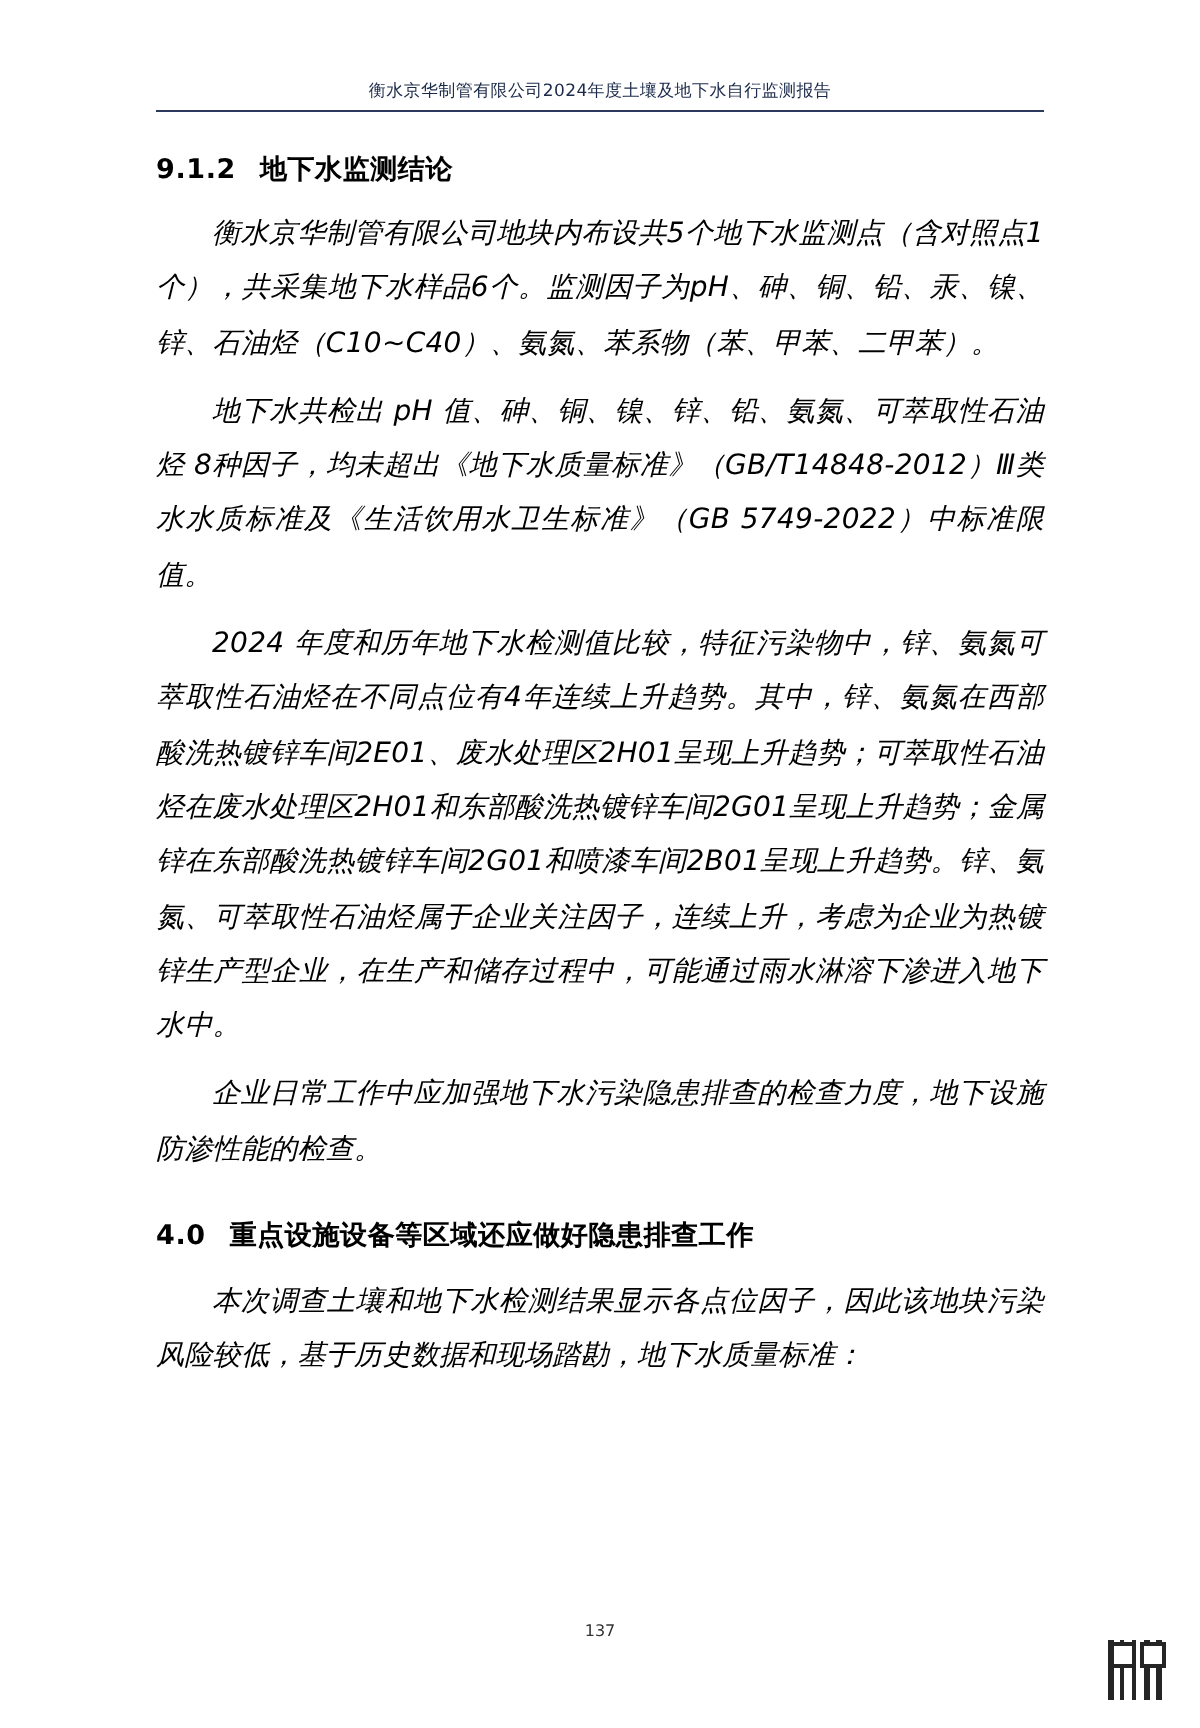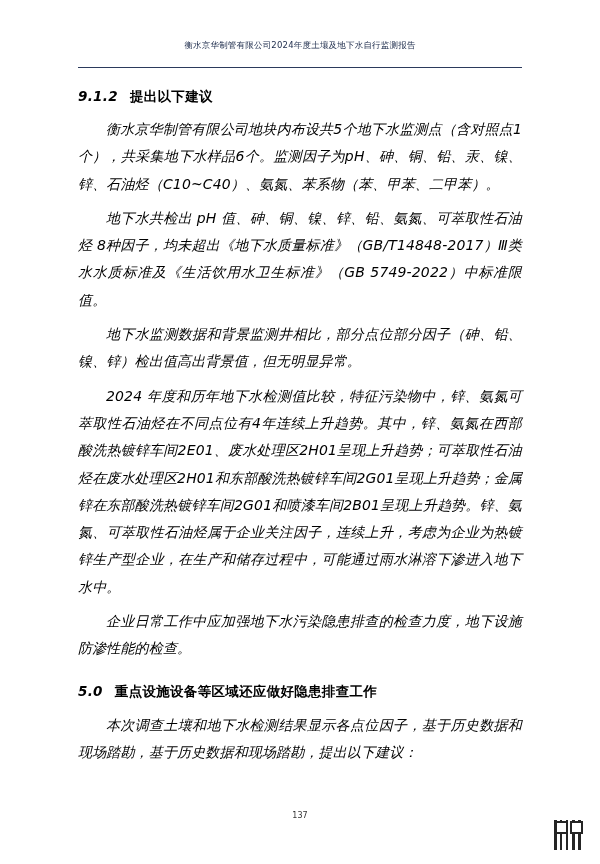--- a/index.html
+++ b/index.html
@@ -23,21 +23,21 @@
     left: 78px;
     top: 40px;
     width: 444px;
   }
   .header {
     position: relative;
     text-align: center;
     font-size: 8.5px;
     color: #1b2a4a;
     letter-spacing: 0.2px;
-    padding-bottom: 16px;
+    padding-bottom: 4px;
     white-space: nowrap;
   }
   .header-rule {
     position: absolute;
     left: 0;
     right: 0;
     bottom: 0;
     height: 1px;
     background: #2b3a5c;
   }
@@ -46,21 +46,20 @@
   }
   h2.section {
     font-size: 13.5px;
     font-weight: bold;
     color: #000;
     margin: 0 0 10px 0;
     letter-spacing: 0.3px;
   }
   h2.section .num {
     margin-right: 12px;
-    font-style: italic;
   }
   h2.section.second {
     margin-top: 20px;
     margin-bottom: 11px;
   }
   p.para {
     font-size: 14px;
     line-height: 1.95;
     color: #000;
     margin: 0 0 7px 0;
@@ -110,34 +109,33 @@
   <div class="page-inner">
 
     <div class="header">
       <span>衡水京华制管有限公司2024年度土壤及地下水自行监测报告</span>
       <div class="header-rule"></div>
     </div>
 
     <div class="content">
 
       <h2 class="section">
-        <span class="num">9.1.2</span><span>提出以下建议</span>
+        <span class="num">9.1.2</span><span>地下水监测结论</span>
       </h2>
 
       <p class="para">衡水京华制管有限公司地块内布设共5个地下水监测点（含对照点1个），共采集地下水样品6个。监测因子为pH、砷、铜、铅、汞、镍、锌、石油烃（C10~C40）、氨氮、苯系物（苯、甲苯、二甲苯）。</p>
-      <p class="para">地下水共检出 pH 值、砷、铜、镍、锌、铅、氨氮、可萃取性石油烃 8种因子，均未超出《地下水质量标准》（GB/T14848-2017）Ⅲ类水水质标准及《生活饮用水卫生标准》（GB 5749-2022）中标准限值。</p>
-      <p class="para">地下水监测数据和背景监测井相比，部分点位部分因子（砷、铅、镍、锌）检出值高出背景值，但无明显异常。</p>
+      <p class="para">地下水共检出 pH 值、砷、铜、镍、锌、铅、氨氮、可萃取性石油烃 8种因子，均未超出《地下水质量标准》（GB/T14848-2012）Ⅲ类水水质标准及《生活饮用水卫生标准》（GB 5749-2022）中标准限值。</p>
       <p class="para">2024 年度和历年地下水检测值比较，特征污染物中，锌、氨氮可萃取性石油烃在不同点位有4年连续上升趋势。其中，锌、氨氮在西部酸洗热镀锌车间2E01、废水处理区2H01呈现上升趋势；可萃取性石油烃在废水处理区2H01和东部酸洗热镀锌车间2G01呈现上升趋势；金属锌在东部酸洗热镀锌车间2G01和喷漆车间2B01呈现上升趋势。锌、氨氮、可萃取性石油烃属于企业关注因子，连续上升，考虑为企业为热镀锌生产型企业，在生产和储存过程中，可能通过雨水淋溶下渗进入地下水中。</p>
       <p class="para last">企业日常工作中应加强地下水污染隐患排查的检查力度，地下设施防渗性能的检查。</p>
 
       <h2 class="section second">
-        <span class="num">5.0</span><span>重点设施设备等区域还应做好隐患排查工作</span>
+        <span class="num">4.0</span><span>重点设施设备等区域还应做好隐患排查工作</span>
       </h2>
 
-      <p class="para">本次调查土壤和地下水检测结果显示各点位因子，基于历史数据和现场踏勘，基于历史数据和现场踏勘，提出以下建议：</p>
+      <p class="para">本次调查土壤和地下水检测结果显示各点位因子，因此该地块污染风险较低，基于历史数据和现场踏勘，地下水质量标准：</p>
 
     </div>
   </div>
 
   <div class="footer">
     <span>137</span>
   </div>
 
   <div class="qr"></div>
 </div>

